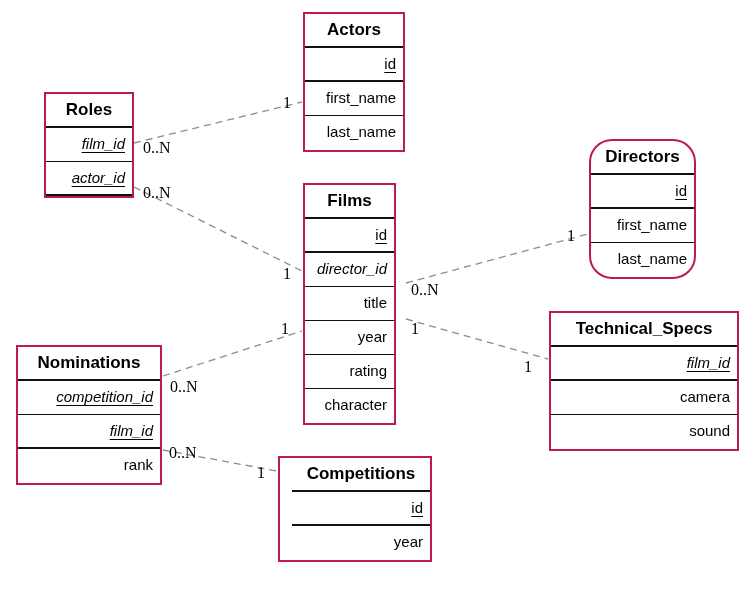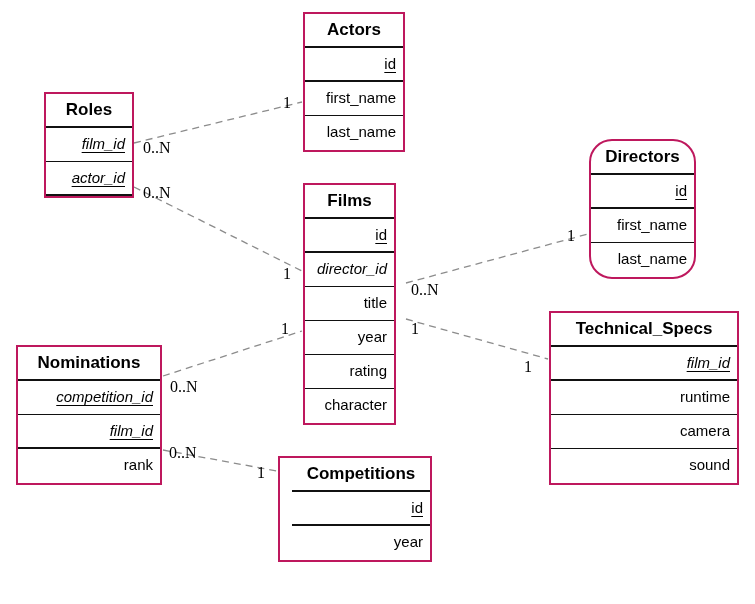--- a/index.html
+++ b/index.html
@@ -126,21 +126,20 @@
     </div>
     <div class="entity" style="left: 16px; top: 345px; width: 146px;">
       <div class="entity-title">Nominations</div>
       <div class="entity-field pk fk">competition_id</div>
       <div class="entity-field pk fk pk-end">film_id</div>
       <div class="entity-field">rank</div>
     </div>
     <div class="entity" style="left: 549px; top: 311px; width: 190px;">
       <div class="entity-title">Technical_Specs</div>
       <div class="entity-field pk fk pk-end">film_id</div>
-      <div class="entity-field">runtime</div>
       <div class="entity-field">camera</div>
       <div class="entity-field">sound</div>
     </div>
     <div class="entity" style="left: 278px; top: 456px; width: 154px; padding-left: 12px;">
       <div class="entity-title">Competitions</div>
       <div class="entity-field pk pk-end">id</div>
       <div class="entity-field">year</div>
     </div>
   </div>
 

